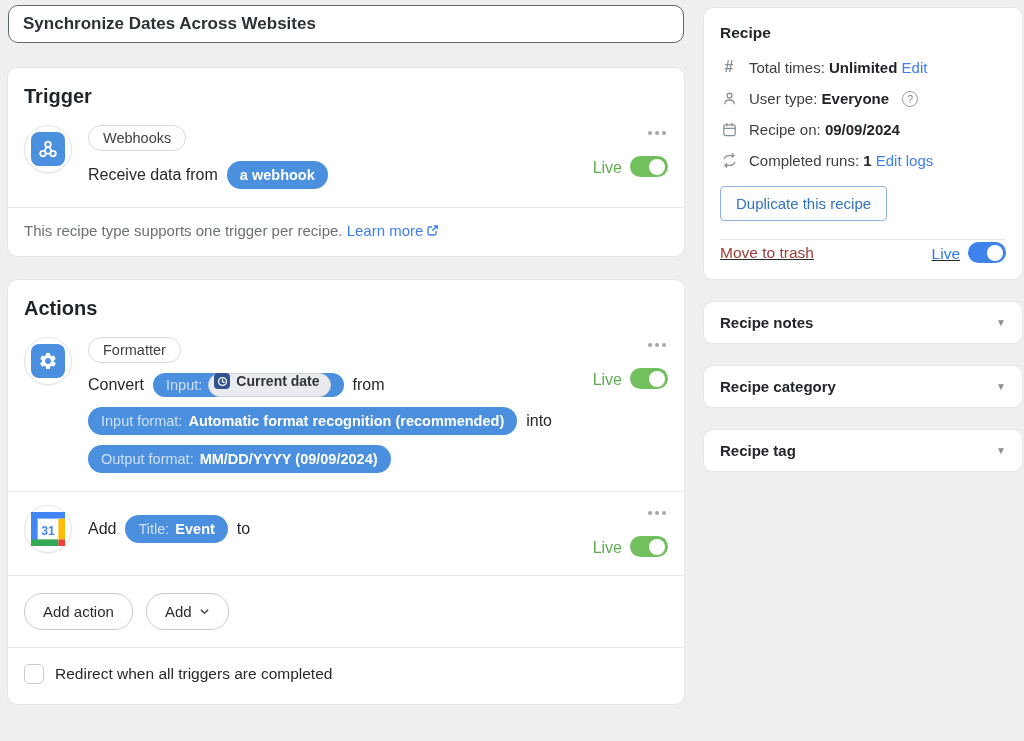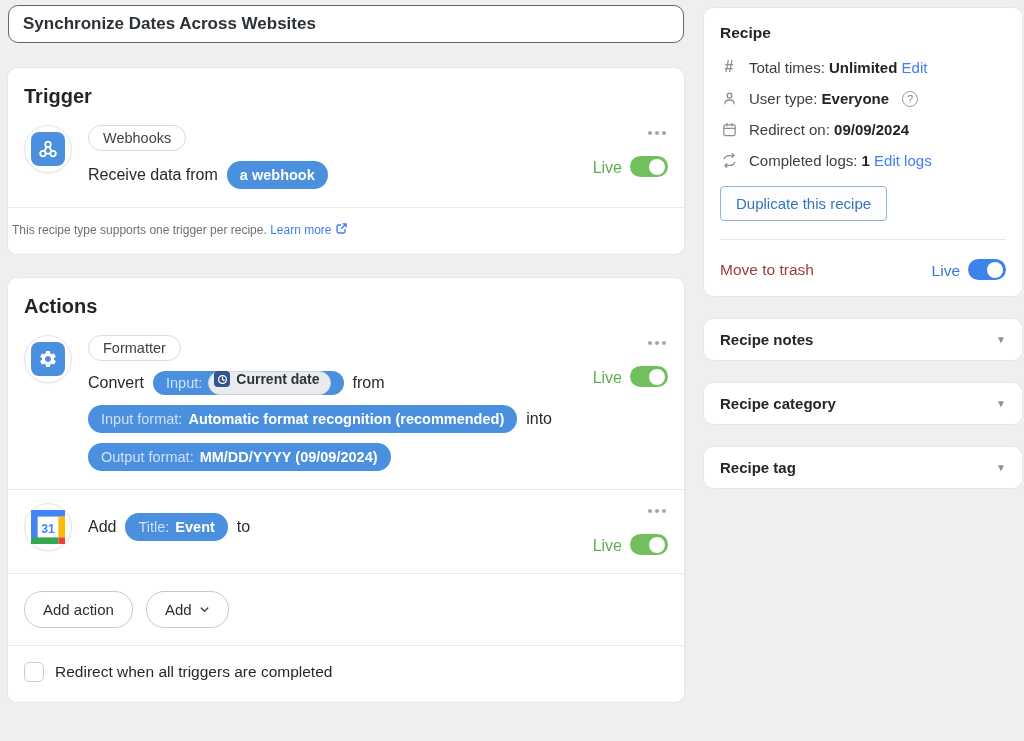--- a/index.html
+++ b/index.html
@@ -57,21 +57,21 @@
   .kebab { display:flex; gap:3px; padding:4px 2px; cursor:pointer; }
   .kebab i { width:4px; height:4px; border-radius:50%; background:#a2a7ac; }
   .live-row { display:flex; align-items:flex-end; gap:8px; margin-top:17px; }
   .live-green { color:#5fae4e; font-size:16px; }
   .live-blue { color:#2e7be5; font-size:15.5px; }
   .toggle { width:38px; height:21px; border-radius:11px; position:relative; display:inline-block; cursor:pointer; }
   .toggle .knob { position:absolute; top:2.5px; right:3px; width:16px; height:16px; border-radius:50%; background:#fff; }
   .toggle.green { background:#71bf5d; }
   .toggle.blue { background:#3d83ea; }
 
-  .footer-note { padding:14px 4px 16px; font-size:12px; color:#6c7176; }
+  .footer-note { padding:14px 16px 16px; font-size:15px; color:#6c7176; }
   .link { color:#3d7ef0; text-decoration:none; cursor:pointer; }
   .ext-ico { display:inline-block; vertical-align:-1px; margin-left:3px; }
 
   
   .btn-row { display:flex; gap:13px; padding:17px 16px 17px; }
   .btn-outline { display:inline-flex; align-items:center; gap:7px; background:#fff;
     border:1px solid #c6cacd; border-radius:18px; padding:9px 18px; font-size:15px;
     color:#2a2d30; font-family:inherit; cursor:pointer; }
   .check-row { display:flex; align-items:center; gap:11px; padding:16px 16px 20px; }
   .checkbox { width:20px; height:20px; border:1.5px solid #c7ccd1; border-radius:5px; background:#fff;
@@ -85,21 +85,21 @@
   .info-row:first-of-type { margin-top:0; }
   .ico { width:18px; flex:0 0 18px; display:flex; justify-content:center; color:#8a9097; }
   .hash { font-size:16px; color:#8a9097; font-weight:bold; }
   .b { font-weight:bold; color:#212529; }
   .help-circ { width:16px; height:16px; border:1.3px solid #9aa0a6; border-radius:50%;
     display:inline-flex; align-items:center; justify-content:center; font-size:10.5px; color:#7d8389;
     margin-left:2px; flex:0 0 16px; }
   .dup-btn { margin-top:17px; background:#fdfdfe; border:1px solid #8fb3dc; color:#3474c0;
     border-radius:4px; padding:8px 15px; font-size:15px; font-family:inherit; cursor:pointer; }
   .side-divider { height:1px; background:#e6e8ea; margin:18px 0 0; }
-  .trash-row { display:flex; align-items:center; justify-content:space-between; margin-top:19px; }
+  .trash-row { display:flex; align-items:center; justify-content:space-between; margin-top:2px;text-decoration:underline; }
   .trash { color:#9d3b35; font-size:15.5px; cursor:pointer; }
   .panel { margin-top:23px; display:flex; align-items:center; justify-content:space-between;
     padding:12px 16px; cursor:pointer; }
   .panel-label { font-size:15px; font-weight:bold; color:#23272b; }
   .tri { color:#8a9097; font-size:10px; }
 </style>
 </head>
 <body>
 
 <div class="layout">
@@ -305,34 +305,34 @@
       </div>
 
       <div class="info-row">
         <span class="ico">
           <svg width="17" height="17" viewBox="0 0 24 24" fill="none" stroke="#8a9097" stroke-width="1.8" stroke-linecap="round">
             <rect x="4" y="5.5" width="16" height="15" rx="2"></rect>
               <path d="M4 10.5 H20 M8.5 3.5 V7 M15.5 3.5 V7"></path>
           </svg>
         </span>
         <span>
-          <span>Redirect on:</span>
+          <span>Recipe on:</span>
           <span class="b">09/09/2024</span>
         </span>
       </div>
 
       <div class="info-row">
         <span class="ico">
           <svg width="17" height="17" viewBox="0 0 24 24" fill="none" stroke="#8a9097" stroke-width="1.8" stroke-linecap="round" stroke-linejoin="round">
             <path d="M4.5 9.5 C5.5 6.5 8.5 5 12 5 H18.5 M18.5 5 L15.8 2.5 M18.5 5 L15.8 7.5"></path>
             <path d="M19.5 14.5 C18.5 17.5 15.5 19 12 19 H5.5 M5.5 19 L8.2 16.5 M5.5 19 L8.2 21.5"></path>
           </svg>
         </span>
         <span>
-          <span>Completed logs:</span>
+          <span>Completed runs:</span>
           <span class="b">1</span>
           <a class="link">Edit logs</a>
         </span>
       </div>
 
       <button class="dup-btn">Duplicate this recipe</button>
 
       <div class="side-divider"></div>
 
       <div class="trash-row">

